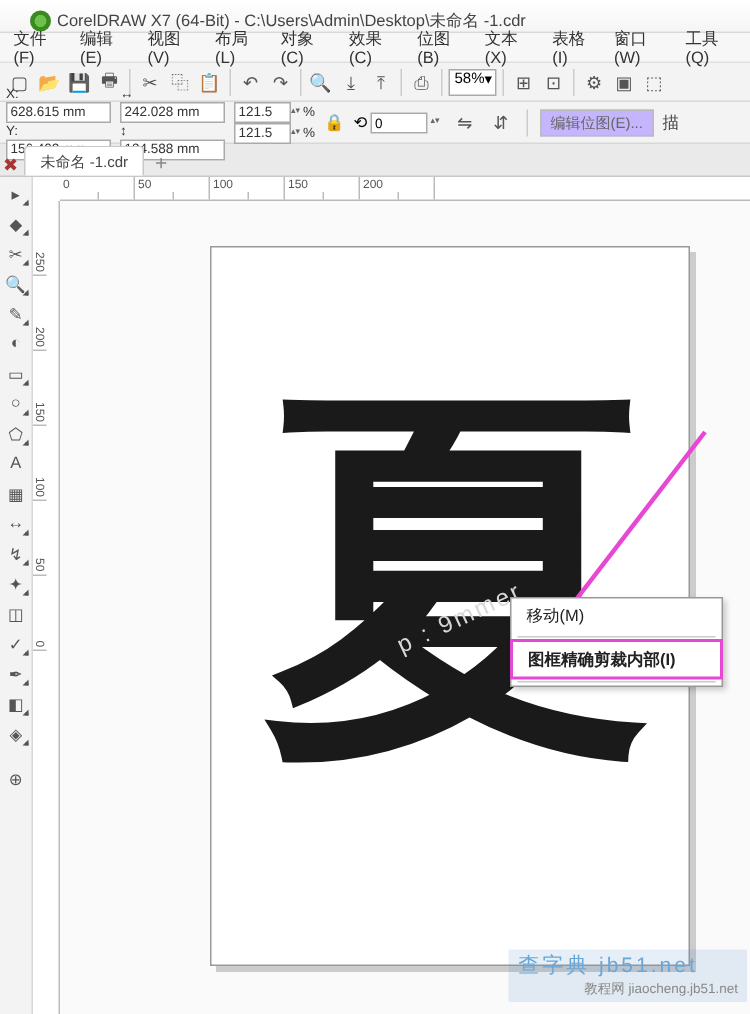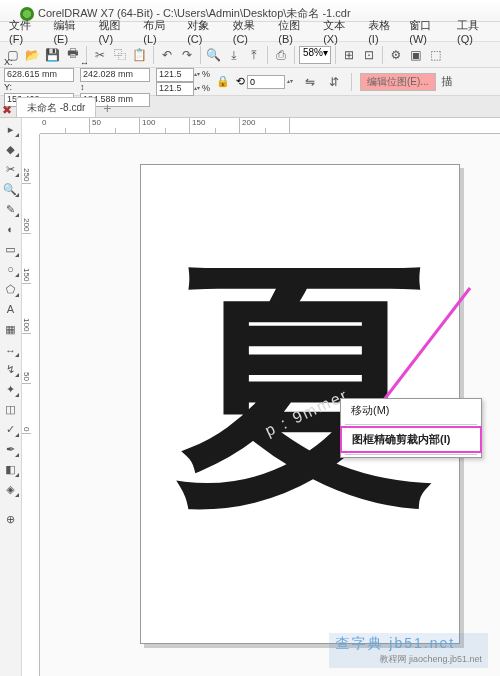--- a/index.html
+++ b/index.html
@@ -12,39 +12,39 @@
 .toolbar1 { height:26px; background:#f3f3f3; display:flex; align-items:center; padding:0 4px; border-bottom:1px solid #d8d8d8; gap:2px; }
 .tbtn { width:18px; height:18px; display:flex; align-items:center; justify-content:center; color:#555; font-size:12px; cursor:default; }
 .sep { width:1px; height:18px; background:#ccc; margin:0 2px; }
 .zoom { width:32px; height:18px; border:1px solid #aaa; background:#fff; font-size:10px; padding:0 3px; display:flex; align-items:flex-start; justify-content:space-between; }
 .toolbar2 { height:28px; background:#f3f3f3; display:flex; align-items:center; padding:0 4px; border-bottom:1px solid #d8d8d8; gap:6px; }
 .coord { display:flex; flex-direction:column; font-size:9px; color:#333; line-height:11px; }
 .numfield { width:70px; height:14px; border:1px solid #aaa; background:#fff; font-size:9px; padding:0 2px; display:flex; align-items:center; }
 .smallfield { width:38px; }
 .spin { width:8px; display:inline-flex; flex-direction:column; line-height:5px; font-size:6px; color:#666; }
 .lock { font-size:11px; color:#666; }
-.editpos { border:1px solid #bbb; padding:1px 6px; font-size:10px; color:#666; background:#fca5a5; }
+.editpos { border:1px solid #bbb; padding:1px 6px; font-size:10px; color:#666; background:#c4b5fd; }
 .tabbar { height:22px; background:#eaeaea; display:flex; align-items:flex-end; border-bottom:1px solid #c8c8c8; padding-left:16px; gap:2px; }
 .tab { height:20px; padding:0 10px; background:#fff; border:1px solid #c8c8c8; border-bottom:none; border-radius:3px 3px 0 0; display:flex; align-items:center; font-size:10px; color:#444; }
 .addtab { width:18px; height:18px; display:flex; align-items:center; justify-content:center; color:#888; font-size:14px; }
 .workspace { position:absolute; top:118px; left:0; right:0; bottom:0; display:flex; }
 .toolbox { width:22px; background:#f3f3f3; border-right:1px solid #d8d8d8; display:flex; flex-direction:column; align-items:center; padding-top:2px; gap:2px; }
 .tool { width:18px; height:18px; display:flex; align-items:center; justify-content:center; color:#555; font-size:11px; position:relative; }
 .tool.fly::after { content:""; position:absolute; right:1px; bottom:1px; border:2px solid transparent; border-right-color:#555; border-bottom-color:#555; }
 .canvas-wrap { flex:1; position:relative; background:#fff; overflow:hidden; }
 .ruler-h { position:absolute; top:0; left:18px; right:0; height:16px; background:#fff; border-bottom:1px solid #bbb; display:flex; }
 .ruler-h .tick { flex:0 0 50px; border-right:1px solid #bbb; font-size:8px; color:#555; padding-left:2px; position:relative; }
 .ruler-h .tick::before { content:""; position:absolute; bottom:0; left:50%; width:1px; height:5px; background:#bbb; }
 .ruler-v { position:absolute; top:16px; left:0; width:18px; bottom:0; background:#fff; border-right:1px solid #bbb; }
 .ruler-v .tick { height:50px; border-bottom:1px solid #bbb; font-size:8px; color:#555; writing-mode:vertical-rl; text-align:right; padding-bottom:2px; }
 .canvas { position:absolute; top:16px; left:18px; right:0; bottom:0; background:#fafafa; }
 .page { position:absolute; left:100px; top:30px; width:320px; height:480px; background:#fff; box-shadow:4px 4px 0 #ccc; border:1px solid #999; }
 .char { position:absolute; left:10px; top:90px; width:300px; font-family:"SimHei","Microsoft YaHei",sans-serif; font-size:260px; font-weight:900; color:#1a1a1a; line-height:1; text-align:center; letter-spacing:-10px; }
 .watermark { position:absolute; left:38%; top:50%; color:#d8d8d8; font-size:16px; transform:rotate(-25deg); letter-spacing:2px; }
-.watermark2 { position:absolute; right:12px; bottom:8px; color:#69a7d8; font-size:14px; background:rgba(88,148,200,.15); padding:2px 6px; letter-spacing:2px; }
+.watermark2 { position:absolute; right:2px; bottom:8px; color:#69a7d8; font-size:14px; background:rgba(88,148,200,.15); padding:2px 6px; letter-spacing:2px; }
 .watermark2 .sub { font-size:9px; color:#888; display:block; letter-spacing:0;margin-left:44px; }
 .arrow { position:absolute; pointer-events:none; }
 .context { position:absolute; left:340px; top:398px; width:142px; background:#fff; border:1px solid #999; box-shadow:2px 2px 4px rgba(0,0,0,.2); font-size:11px; }
 .context .item { padding:4px 10px; color:#222; }
 .context .hl { border:2px solid #e648d4; margin:-1px;font-weight:bold; }
 .context .sepline { height:1px; background:#ccc; margin:2px 4px; }
 </style>
 </head>
 <body>
 
@@ -129,21 +129,21 @@
   <div class="tbtn">⇋</div>
   <div class="tbtn">⇵</div>
   <div class="sep"></div>
   <span class="editpos">编辑位图(E)...</span>
   <span style="font-size:11px;color:#444">描</span>
 </div>
 
 <div class="tabbar">
   <div style="position:absolute;left:2px;font-size:12px;color:#a33">✖</div>
   <div class="tab">
-      <span>未命名 -8.cdr</span>
+      <span>未命名 -1.cdr</span>
     </div>
   <div class="addtab">+</div>
 </div>
 
 <div class="workspace">
   <div class="toolbox">
     <div class="tool fly">▸</div>
     <div class="tool fly">◆</div>
     <div class="tool fly">✂</div>
     <div class="tool fly">🔍</div>

